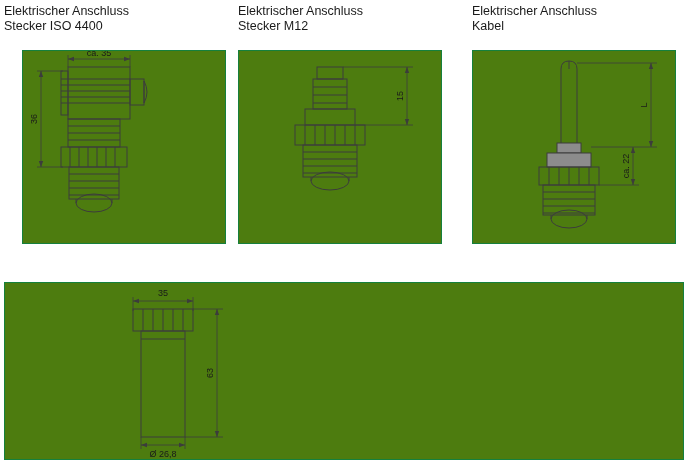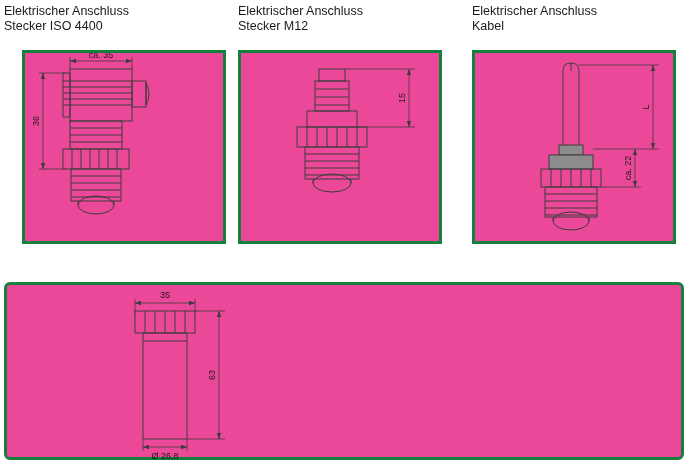--- a/index.html
+++ b/index.html
@@ -19,42 +19,42 @@
     position: absolute;
   }
   .panel-title {
     font-size: 12.5px;
     line-height: 15px;
     white-space: pre-line;
     color: #1a1a1a;
   }
   .frame {
     position: absolute;
-    border: 3px solid #15803d;
-    background: #ec4899;
+    border: 1px solid #15803d;
+    background: #4d7c0f;
     box-sizing: border-box;
   }
   svg {
     display: block;
   }
   .dimtxt {
     font-family: "Liberation Sans", sans-serif;
     font-size: 9px;
     fill: #1a1a1a;
   }
   
   #panel-iso4400 { left: 4px;  top: 4px;  width: 222px; height: 240px; }
   #panel-m12     { left: 238px; top: 4px;  width: 222px; height: 240px; }
   #panel-kabel   { left: 472px; top: 4px;  width: 224px; height: 240px; }
   #panel-grund   { left: 4px;  top: 258px; width: 692px; height: 202px; }
 
   #panel-iso4400 .frame { left: 18px; top: 46px; width: 204px; height: 194px; }
   #panel-m12 .frame     { left: 0px;  top: 46px; width: 204px; height: 194px; }
   #panel-kabel .frame   { left: 0px;  top: 46px; width: 204px; height: 194px; }
-  #panel-grund .frame   { left: 0px;  top: 24px; width: 680px; height: 178px; border-radius: 6px; }
+  #panel-grund .frame   { left: 0px;  top: 24px; width: 680px; height: 178px; }
 
   .title-iso { left: 4px; top: 0px; }
   .title-m12 { left: 0px; top: 0px; }
   .title-kab { left: 0px; top: 0px; }
   .title-gr  { left: 0px; top: 0px; }
 </style>
 </head>
 <body>
 
 <div class="panel" id="panel-iso4400">

